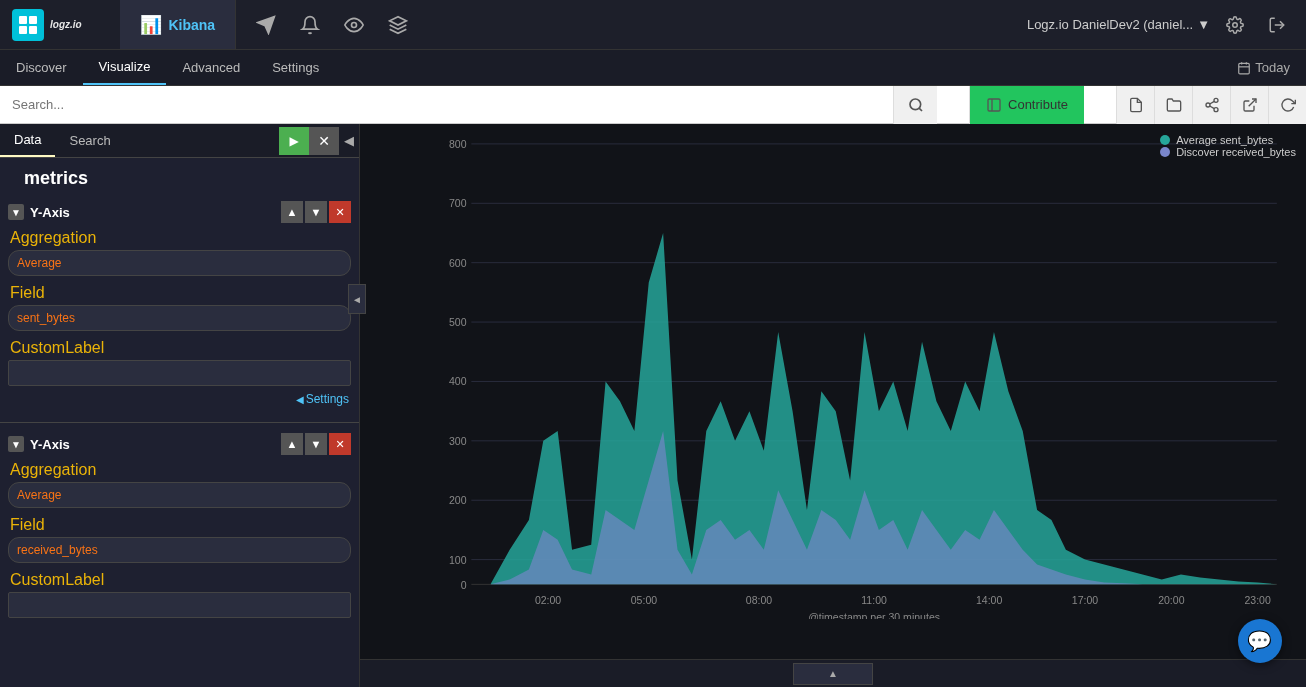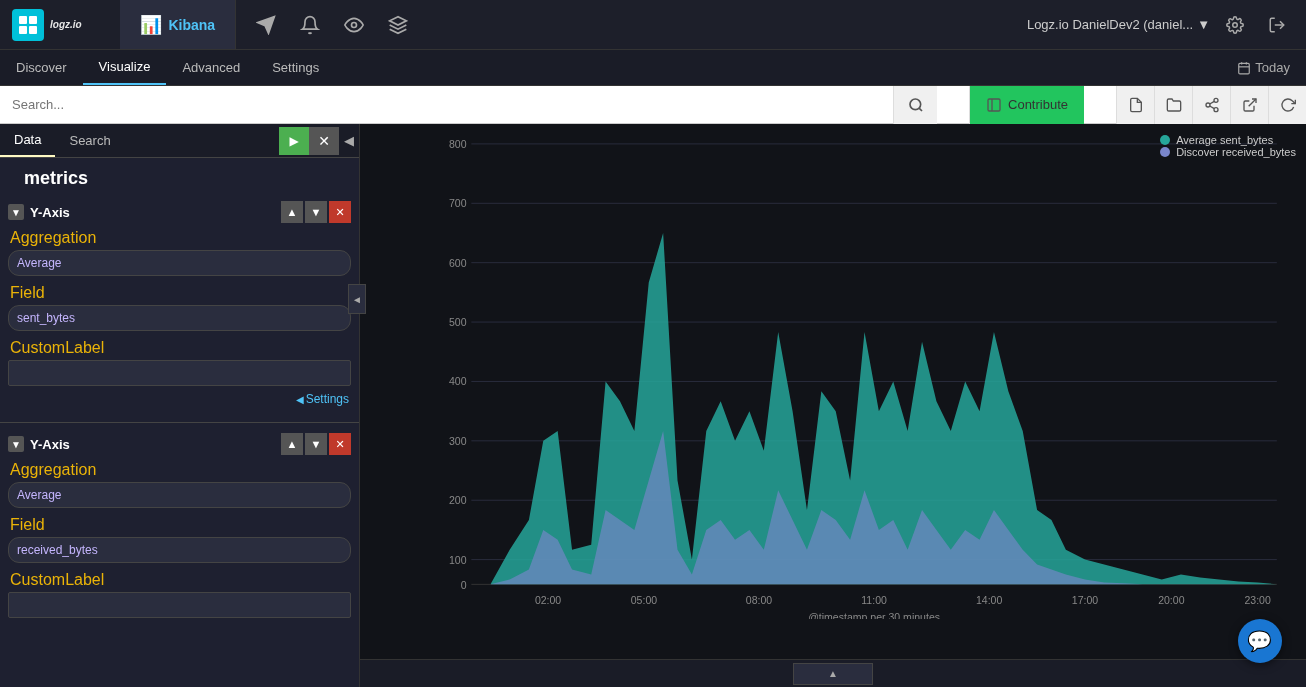--- a/index.html
+++ b/index.html
@@ -211,21 +211,21 @@
     .ctrl-del { background: #c0392b; color: white; }
 
     .field-label {
       color: #eab308; font-size: 16px; margin-bottom: 3px; padding-left: 2px;
     }
     .field-select {
       width: 100%;
       padding: 5px 8px;
       background: #2a2d3e;
       border: 1px solid #444;
-      color: #c4b5fd;
+      color: #f97316;
       font-size: 12px;
       border-radius: 11px;
       margin-bottom: 8px;
       appearance: none;
       -webkit-appearance: none;
       cursor: pointer;
     }
     .custom-label-input {
       width: 100%;
       padding: 5px 8px;

